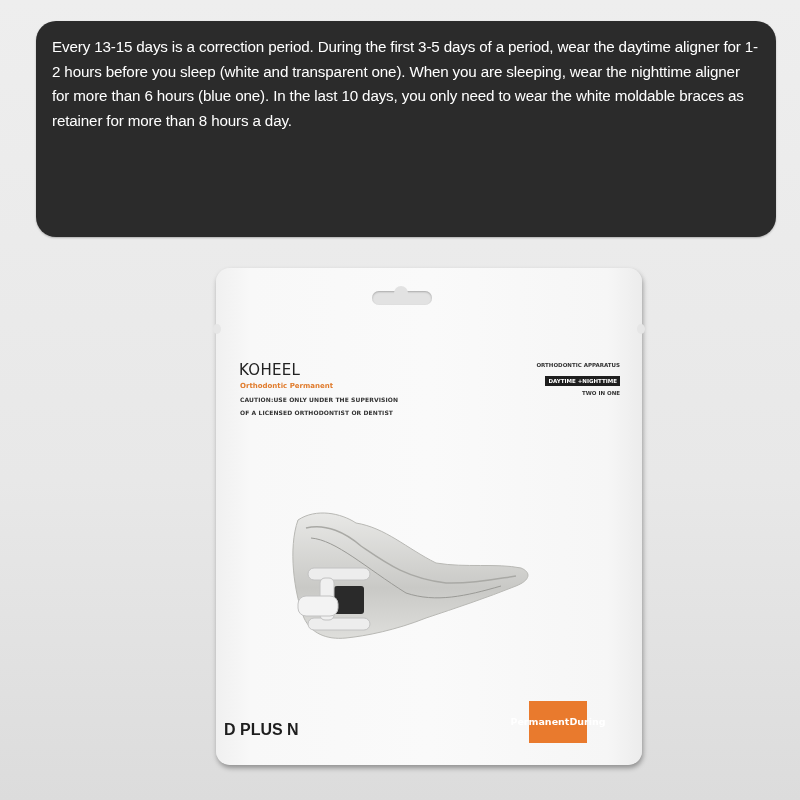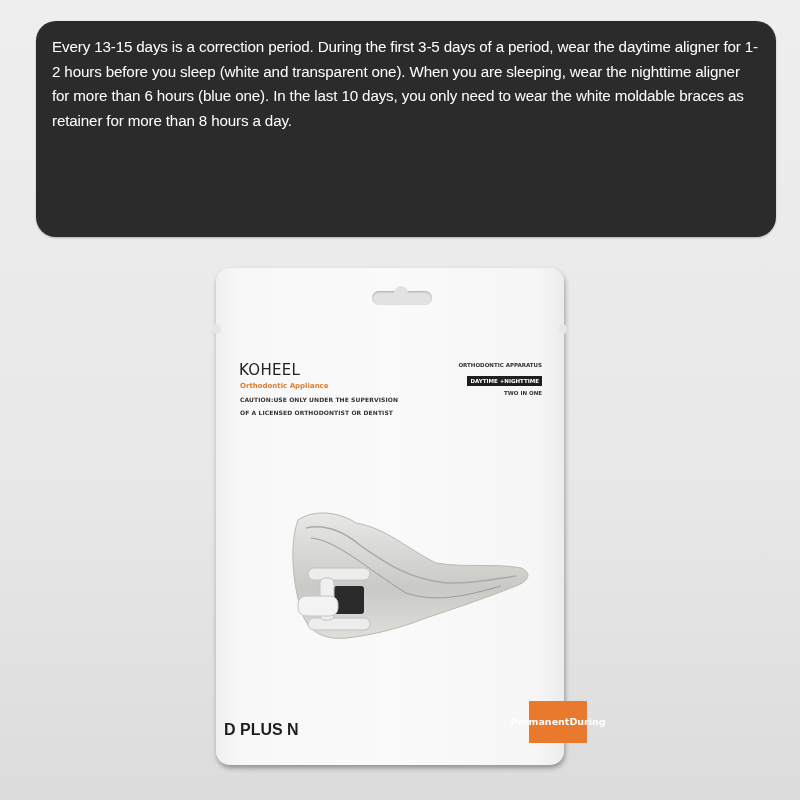--- a/index.html
+++ b/index.html
@@ -12,21 +12,21 @@
   .info-box {
     position: absolute; left: 36px; top: 21px; width: 740px; height: 216px;
     background: #2b2b2b; border-radius: 20px;
     box-sizing: border-box; padding: 14px 16px 4px 16px;
     color: #ffffff; font-size: 15.2px; line-height: 24.5px;
     box-shadow: 0 1px 2px rgba(0,0,0,0.25);
   }
   .info-box p { margin: 0 0 9px 0; letter-spacing: -0.15px; }
 
   .package {
-    position: absolute; left: 216px; top: 268px; width: 348px; height: 497px;
+    position: absolute; left: 216px; top: 268px; width: 426px; height: 497px;
     background: linear-gradient(90deg, #f0f0f0 0%, #f8f8f8 8%, #fafafa 50%, #f6f6f6 92%, #ececec 100%);
     border-radius: 14px;
     box-shadow: 1px 3px 5px rgba(0,0,0,0.35);
   }
   .hang-hole {
     position: absolute; left: 156px; top: 23px; width: 60px; height: 14px;
     background: #e2e2e2; border-radius: 7px;
     box-shadow: inset 0 1px 2px rgba(0,0,0,0.25);
   }
   .hang-hole::before {
@@ -77,21 +77,21 @@
 <div class="info-box">
   <p>Every 13-15 days is a correction period. During the first 3-5 days of a period, wear the daytime aligner for 1-2 hours before you sleep (white and transparent one). When you are sleeping, wear the nighttime aligner for more than 6 hours (blue one). In the last 10 days, you only need to wear the white moldable braces as retainer for more than 8 hours a day.</p>
 </div>
 
 <div class="package">
   <div class="hang-hole"></div>
   <div class="notch left"></div>
   <div class="notch right"></div>
 
   <div class="brand">KOHEEL</div>
-  <div class="subbrand">Orthodontic Appliance</div>
+  <div class="subbrand">Orthodontic Permanent</div>
   <div class="caution l1">CAUTION:USE ONLY UNDER THE SUPERVISION</div>
   <div class="caution l2">OF A LICENSED ORTHODONTIST OR DENTIST</div>
 
   <div class="right-label">
     <div class="t1">ORTHODONTIC APPARATUS</div>
     <div class="t2">DAYTIME +NIGHTTIME</div>
     <div class="t3">TWO IN ONE</div>
   </div>
 
   <svg class="product-area" viewBox="0 0 314 200">

